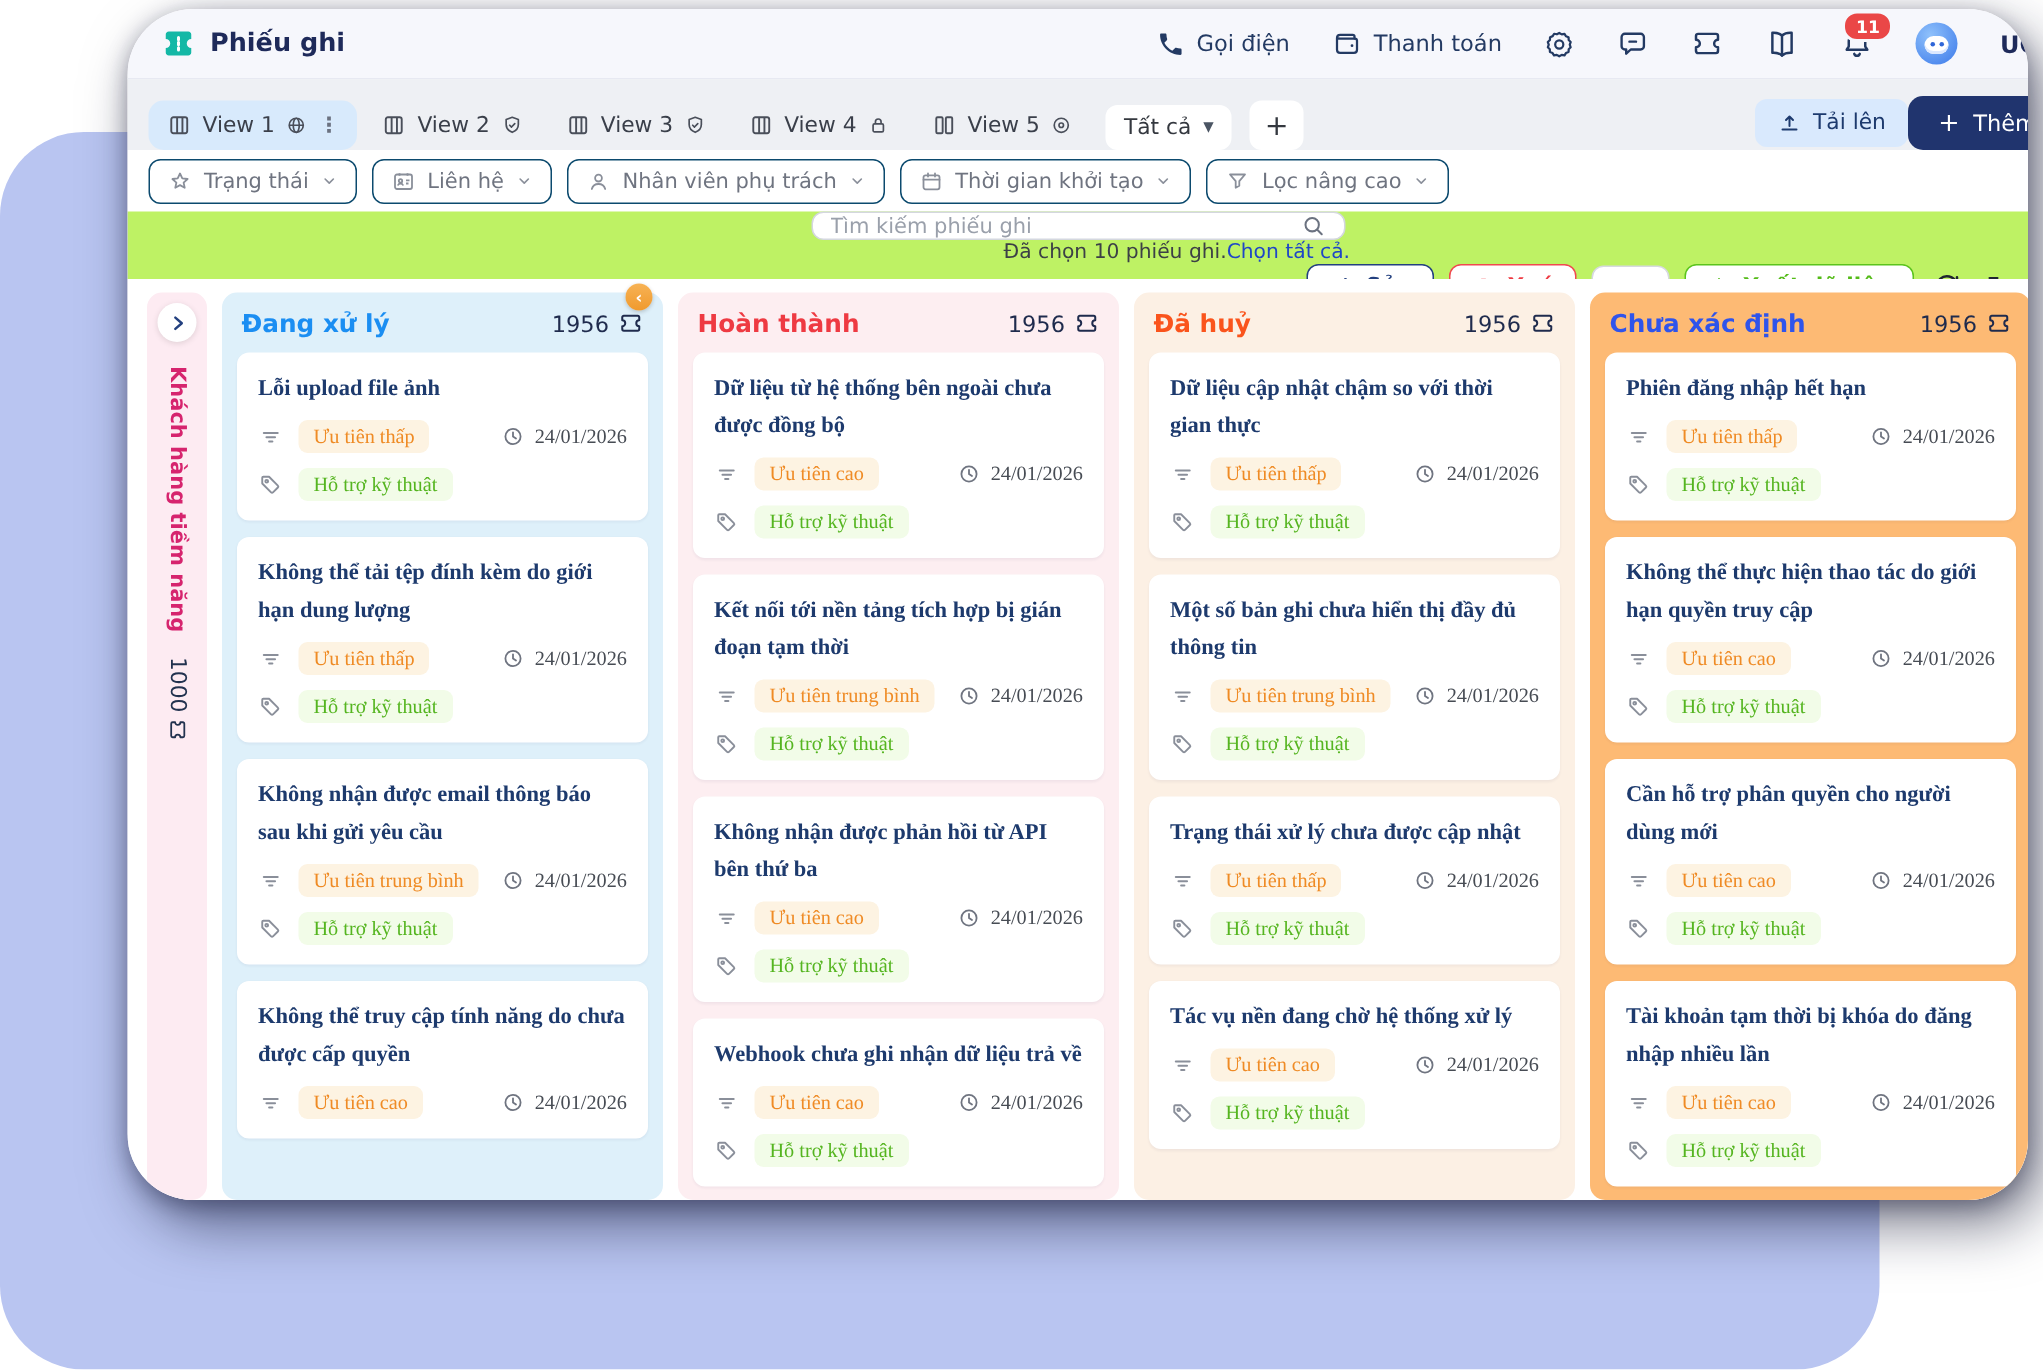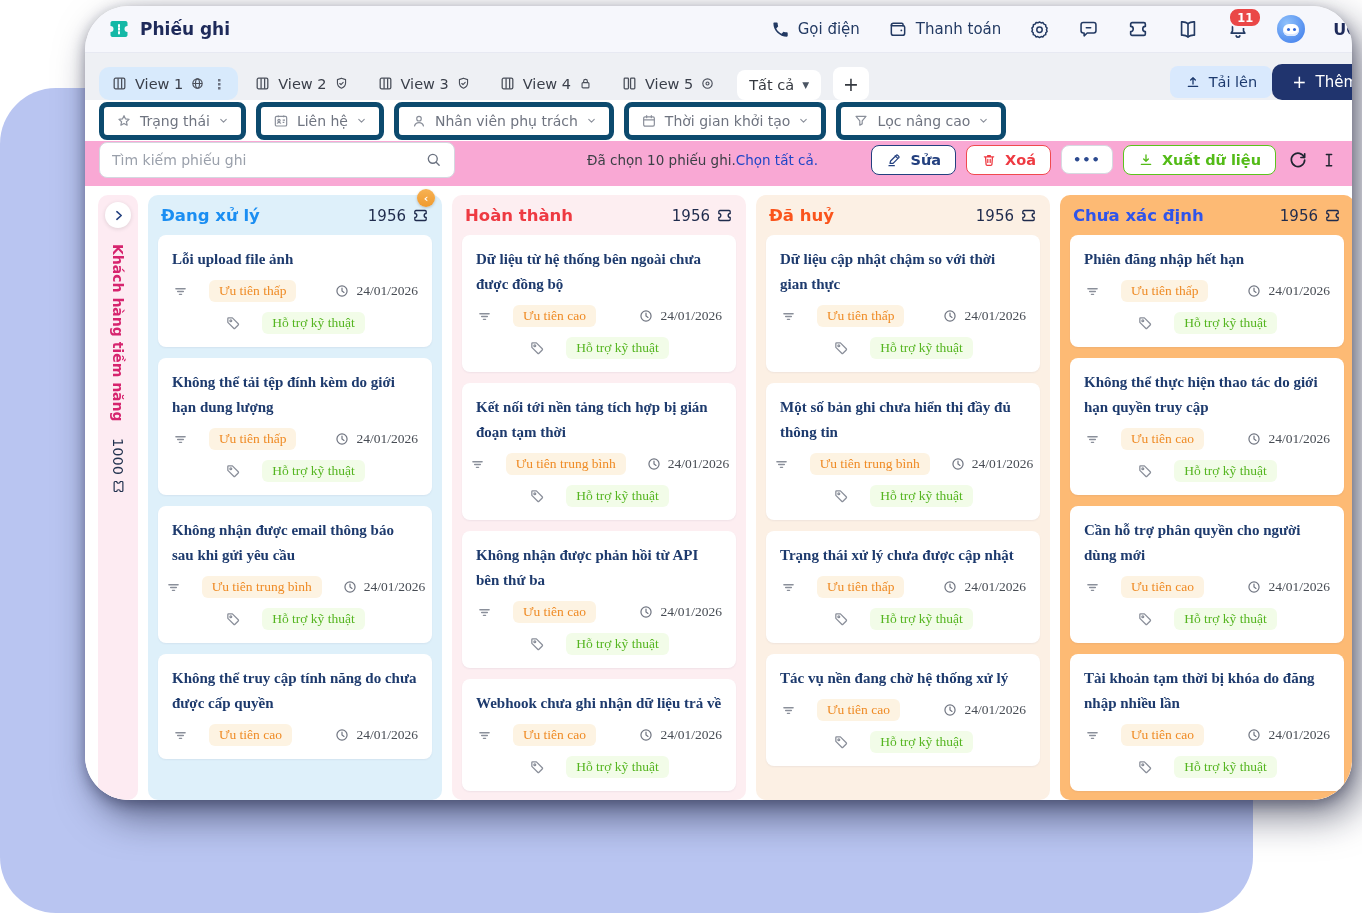--- a/index.html
+++ b/index.html
@@ -57,27 +57,27 @@
   .btn-upload { background:#d9e9fd; color:#1d3a6e; border-radius:8px; padding:8px 15px;
     display:flex; align-items:center; gap:8px; font-size:14.5px; font-weight:500; cursor:pointer; }
   .btn-new { background:#20346e; color:#fff; border-radius:10px; padding:9px 20px;
     display:flex; align-items:center; gap:9px; font-size:15px; cursor:pointer;
     margin-right:-26px; flex-shrink:0; }
   .btn-new .plus { font-size:17px; line-height:1; }
 
   
   .frow { height:41px; background:#fff; display:flex; align-items:center;
     padding:0 14px; gap:10px; flex-shrink:0; }
-  .fpill { border:5px solid #0c4a6e; border-radius:8px; padding:6px 12px; display:flex;
+  .fpill { border:1px solid #0c4a6e; border-radius:8px; padding:6px 12px; display:flex;
     align-items:center; gap:8px; font-size:14px; color:#6f7480; cursor:pointer;
     background:#fff; white-space:nowrap; }
 
   
-  .srow { height:45px; background:#f9a8d4; display:flex; align-items:center;
-    padding:0 14px 8px; flex-shrink:0; }
+  .srow { height:45px; background:#bef264; display:flex; align-items:center;
+    padding:0 14px 8px; flex-shrink:0;flex-direction:column; }
   .search { width:356px; height:36px; border:1px solid #d4d7df; border-radius:8px;
     display:flex; align-items:center; padding:0 12px; gap:8px; background:#fff; }
   .search input { border:none; outline:none; flex:1; font-size:14px; color:#333;
     font-family:inherit; background:transparent; }
   .search input::placeholder { color:#9aa0ab; }
   .sel-text { margin-left:132px; font-size:13.5px; color:#3c4046; font-weight:500; white-space:nowrap; }
   .sel-link { color:#1f46c7; cursor:pointer; }
   .act-group { margin-left:auto; display:flex; align-items:center; gap:10px; }
   .obtn { display:flex; align-items:center; gap:8px; border-radius:8px; padding:6px 14px;
     font-size:14.5px; font-weight:600; background:#fff; cursor:pointer; white-space:nowrap; }
@@ -111,21 +111,21 @@
   .col-badge { position:absolute; top:-6px; right:7px; width:18px; height:18px;
     border-radius:50%; background:linear-gradient(180deg,#f7b254,#f09a2e); color:#fff;
     display:flex; align-items:center; justify-content:center; font-size:11px;
     font-weight:700; box-shadow:0 1px 3px rgba(0,0,0,.2); cursor:pointer; }
   .cards { padding:1px 10px 10px; display:flex; flex-direction:column; gap:11px;
     overflow:hidden;font-family:Liberation Serif, serif; }
   .card { background:#fff; border-radius:8px; padding:12px 14px 13px;
     box-shadow:0 1px 2px rgba(30,40,90,.06); cursor:pointer; flex-shrink:0; }
   .card-title { color:#1d3a6d; font-size:15px; font-weight:700; line-height:25px;
     margin-bottom:8px; }
-  .card-row { display:flex; align-items:center; gap:20px;justify-content:center; }
+  .card-row { display:flex; align-items:center; gap:10px; }
   .card-row + .card-row { margin-top:10px; }
   .p-badge { background:#fdf3e2; color:#ef8b25; font-size:13.5px; padding:3px 10px;
     border-radius:6px; white-space:nowrap; }
   .t-badge { background:#f2fce8; color:#55b520; font-size:13.5px; padding:3px 10px;
     border-radius:6px; white-space:nowrap; }
   .date-group { margin-left:auto; display:flex; align-items:center; gap:6px;
     color:#474c54; font-size:13.5px; white-space:nowrap; }
 </style>
 </head>
 <body>

